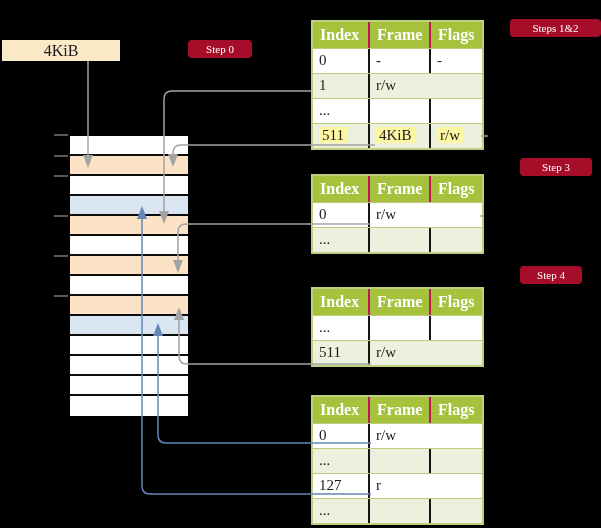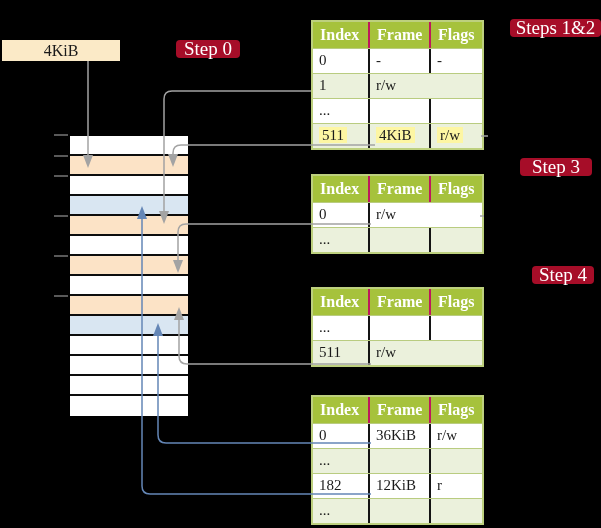--- a/index.html
+++ b/index.html
@@ -2,26 +2,26 @@
 <html><head>
 <meta charset="utf-8">
 <style>
   html,body{margin:0;padding:0;background:#000;}
   .stage{position:relative;width:601px;height:528px;background:#000;overflow:hidden;
          font-family:"Liberation Serif","DejaVu Serif",serif;}
   
   .frame-box{position:absolute;left:2px;top:40px;width:118px;height:21px;
              background:#fbeac7;color:#1a1a1a;font-size:16px;line-height:21px;text-align:center;}
   
-  .step{position:absolute;height:18px;background:#a60d28;color:#fff;font-size:19px;
+  .step{position:absolute;height:18px;background:#a60d28;color:#fff;font-size:11px;
         line-height:18px;text-align:center;border-radius:4px;box-sizing:border-box;padding:0 4px;}
-  .step0 {left:176px;top:40px; width:64px;}
+  .step0 {left:188px;top:40px; width:64px;}
   .steps12{left:510px;top:19px; width:91px;}
   .step3 {left:520px;top:158px;width:72px;}
-  .step4 {left:532px;top:266px;width:62px;}
+  .step4 {left:520px;top:266px;width:62px;}
   
   .memory{position:absolute;left:70px;top:136px;width:118px;height:280px;background:#fff;}
   .mrow{height:20px;box-sizing:border-box;border-bottom:2px solid #0d0d0d;}
   .mrow:last-child{border-bottom:none;}
   .mrow.white{background:#ffffff}
   .mrow.peach{background:#fce3c6}
   .mrow.blue {background:#d9e6f2}
   
   .ptable{position:absolute;left:311px;width:169px;border:2px solid #bdd07e;background:#fff;}
   .t1{top:20px}.t2{top:174px}.t3{top:287px}.t4{top:395px}
@@ -131,31 +131,29 @@
   </div>
 
   <div class="ptable t4">
     <div class="thead">
       <div class="th">Index</div>
       <div class="th">Frame</div>
       <div class="th">Flags</div>
     </div>
     <div class="trow bg-w">
       <div class="td">0</div>
-      <div class="td">36KiB</div>
       <div class="td">r/w</div>
     </div>
     <div class="trow bg-g">
       <div class="td">...</div>
       <div class="td"></div>
       <div class="td"></div>
     </div>
     <div class="trow bg-w">
-      <div class="td">182</div>
-      <div class="td">12KiB</div>
+      <div class="td">127</div>
       <div class="td">r</div>
     </div>
     <div class="trow bg-g">
       <div class="td">...</div>
       <div class="td"></div>
       <div class="td"></div>
     </div>
   </div>
 
   <svg class="overlay" viewBox="0 0 601 528">

